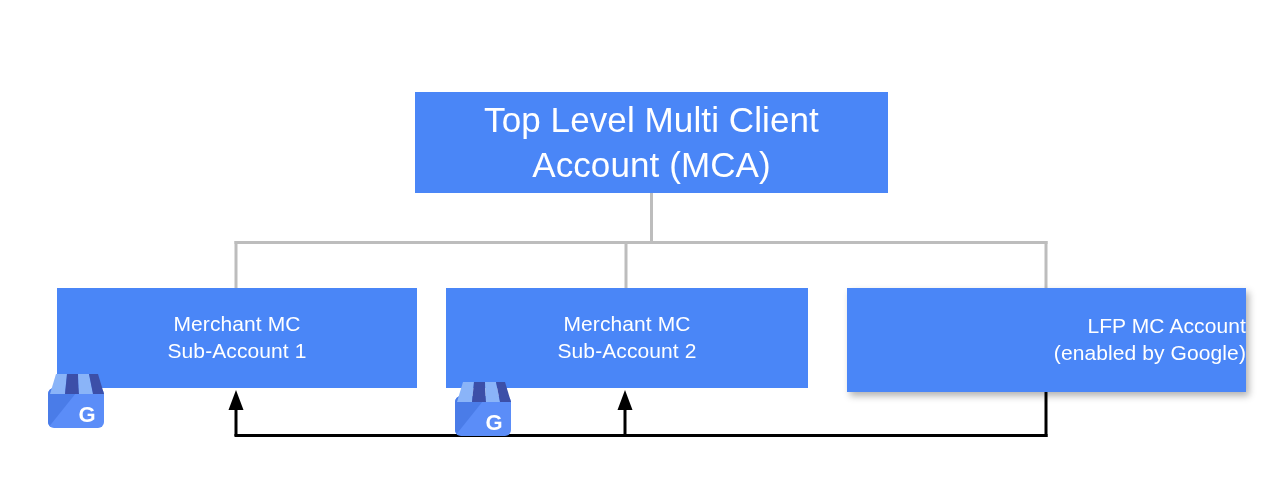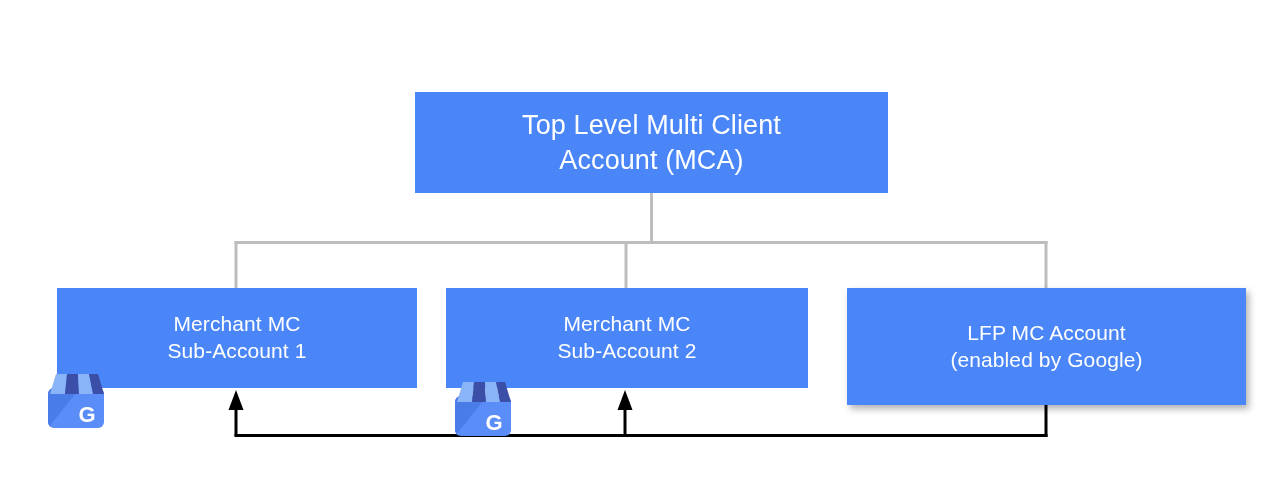--- a/index.html
+++ b/index.html
@@ -46,43 +46,44 @@
     display: block;
     width: 100%;
     white-space: pre-line;
   }
 
   #node-mca {
     left: 415px;
     top: 92px;
     width: 473px;
     height: 101px;
-    font-size: 27px;
+    font-size: 35px;
   }
   #node-sub1 {
     left: 57px;
     top: 288px;
     width: 360px;
     height: 100px;
     font-size: 21px;
   }
   #node-sub2 {
     left: 446px;
     top: 288px;
     width: 362px;
     height: 100px;
     font-size: 21px;
   }
   #node-lfp {
     left: 847px;
     top: 288px;
     width: 399px;
-    height: 117px;
+    height: 104px;
     font-size: 21px;
     box-shadow: 3px 4px 7px rgba(0,0,0,0.30);
+    text-align: right;
   }
 
   
   .gmb-icon {
     position: absolute;
     width: 72px;
     height: 72px;
   }
   #gmb-icon-1 { left: 40px; top: 362px; }
   #gmb-icon-2 { left: 447px; top: 370px; }

